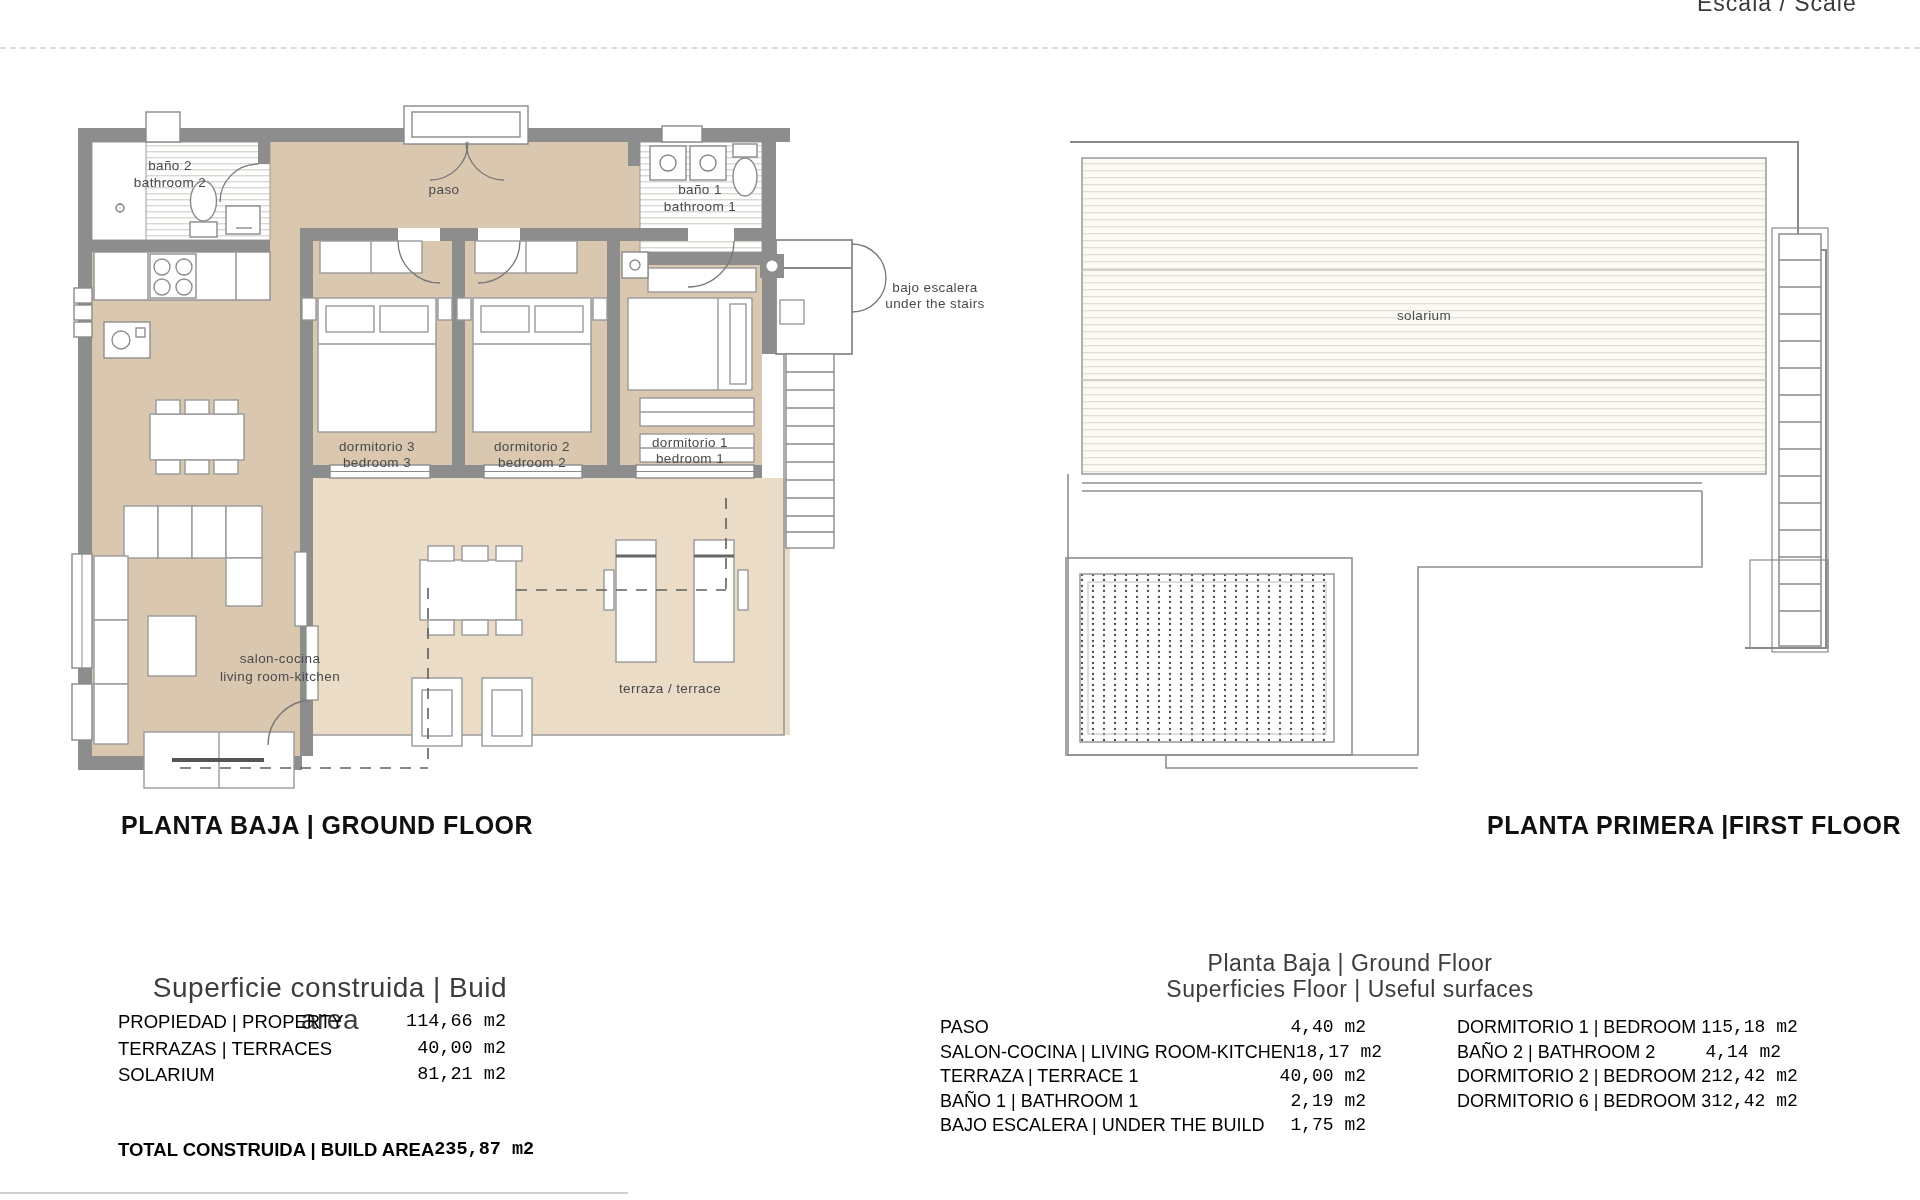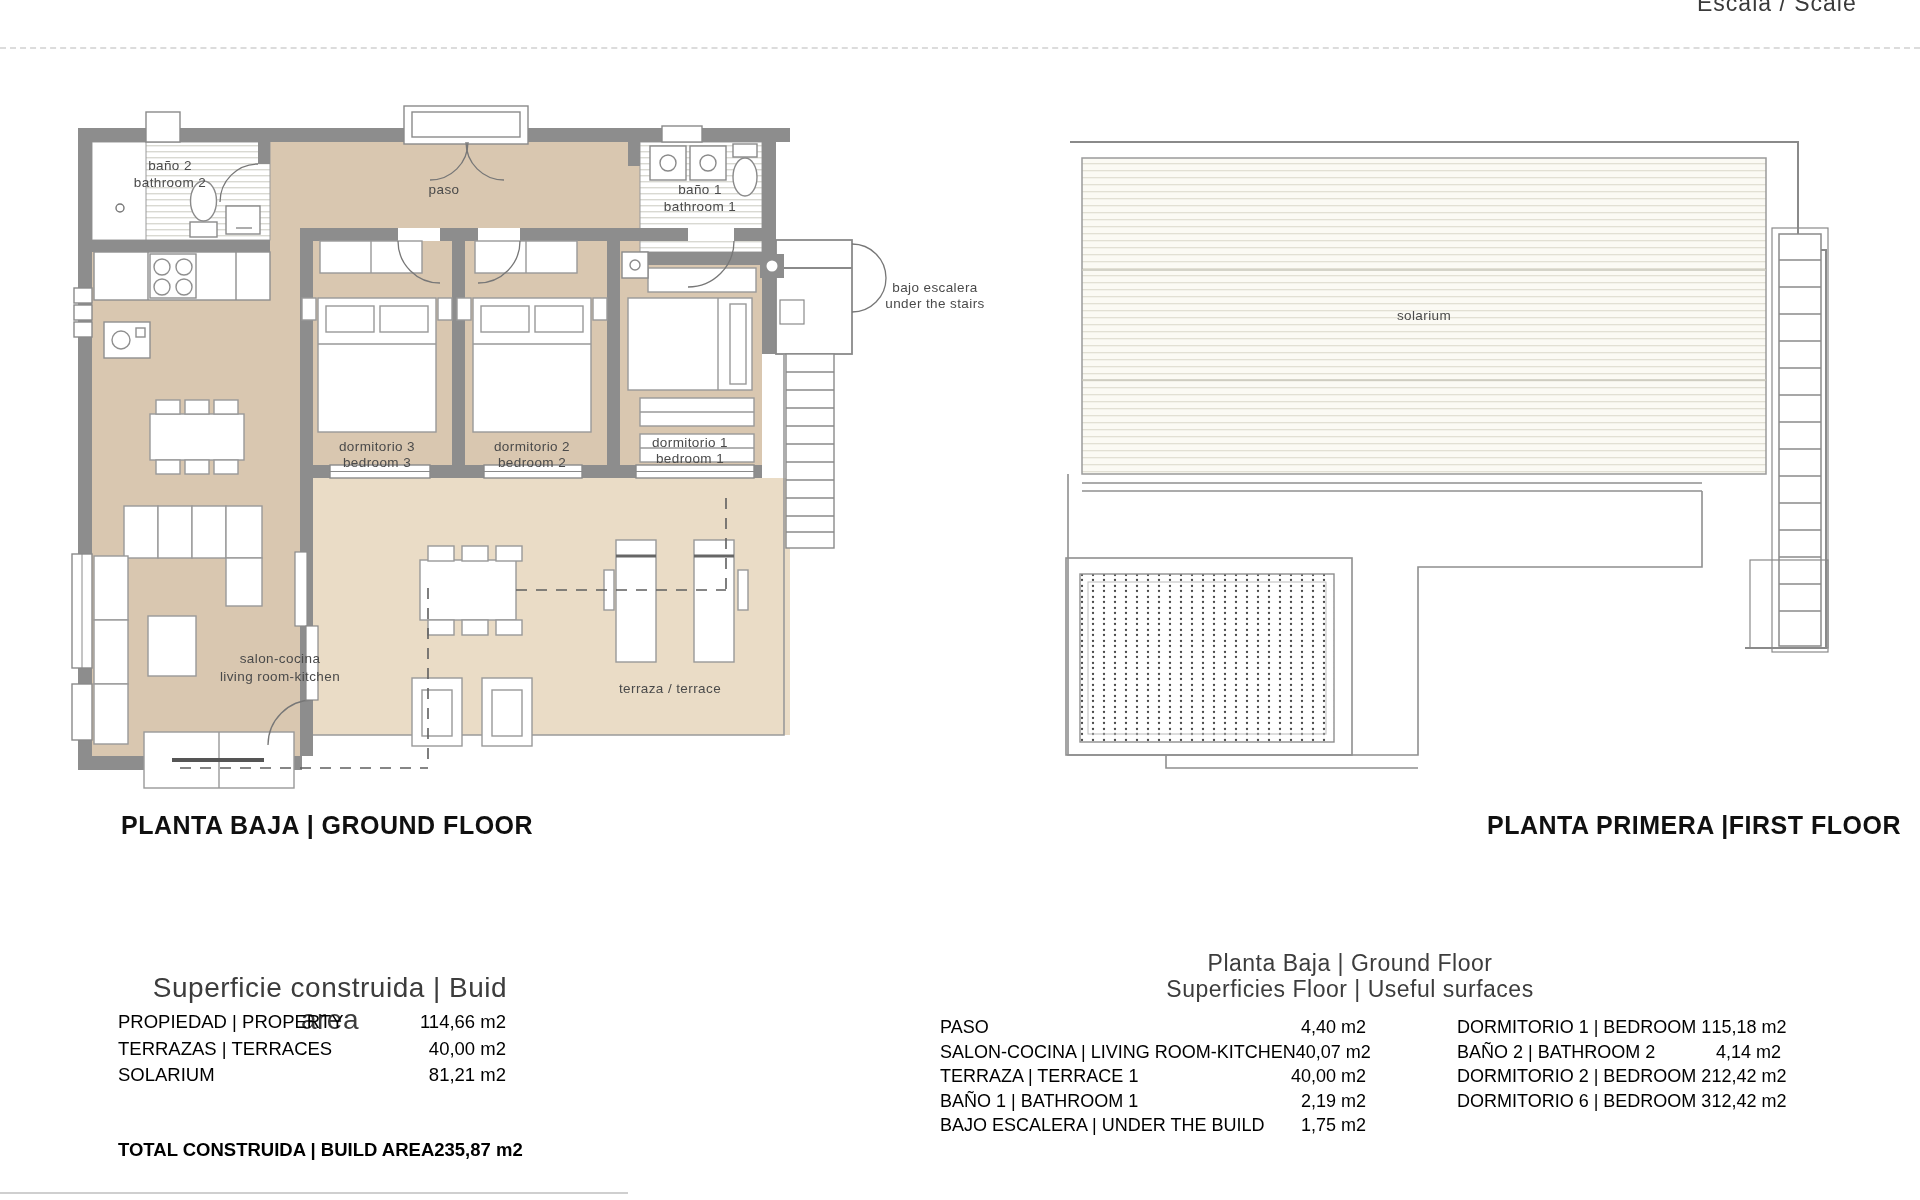--- a/index.html
+++ b/index.html
@@ -18,21 +18,21 @@
   .tbl-heading{position:absolute;font-size:28px;color:#3c3c3c;text-align:center;letter-spacing:.5px;}
   .build-heading{left:140px;top:972px;width:380px;}
   .useful-heading{left:1050px;top:950px;width:600px;font-size:23px;line-height:26px;}
   .tbl{position:absolute;font-size:18.5px;color:#000000;}
   .build-tbl{left:118px;top:1011px;width:388px;}
   .build-tbl .row{height:26.7px;}
   .useful-left{left:940px;top:1017px;width:426px;}
   .useful-right{left:1457px;top:1017px;width:324px;}
   .useful-left .row,.useful-right .row{height:24.6px;font-size:18px;}
   .row{display:flex;justify-content:space-between;align-items:flex-start;white-space:nowrap;}
-  .row .val{text-align:left;}
+  .row .val{text-align:left;font-family:Liberation Mono, monospace;}
   .row.bold{font-weight:bold;margin-top:48px;}
   .bottom-rule{position:absolute;left:0;top:1192px;width:628px;height:2px;background:#cfcfcf;}
 </style>
 </head>
 <body>
 
 <div class="page">
 
   <div class="top-dashed"></div>
   <div class="scale-label">Escala / Scale</div>
@@ -349,21 +349,21 @@
     <div>Superficies Floor | Useful surfaces</div>
   </div>
 
   <div class="tbl useful-left">
     <div class="row">
       <span>PASO</span>
       <span class="val">4,40 m2</span>
     </div>
     <div class="row">
       <span>SALON-COCINA | LIVING ROOM-KITCHEN</span>
-      <span class="val">40,07 m2</span>
+      <span class="val">18,17 m2</span>
     </div>
     <div class="row">
       <span>TERRAZA | TERRACE 1</span>
       <span class="val">40,00 m2</span>
     </div>
     <div class="row">
       <span>BAÑO 1 | BATHROOM 1</span>
       <span class="val">2,19 m2</span>
     </div>
     <div class="row">

